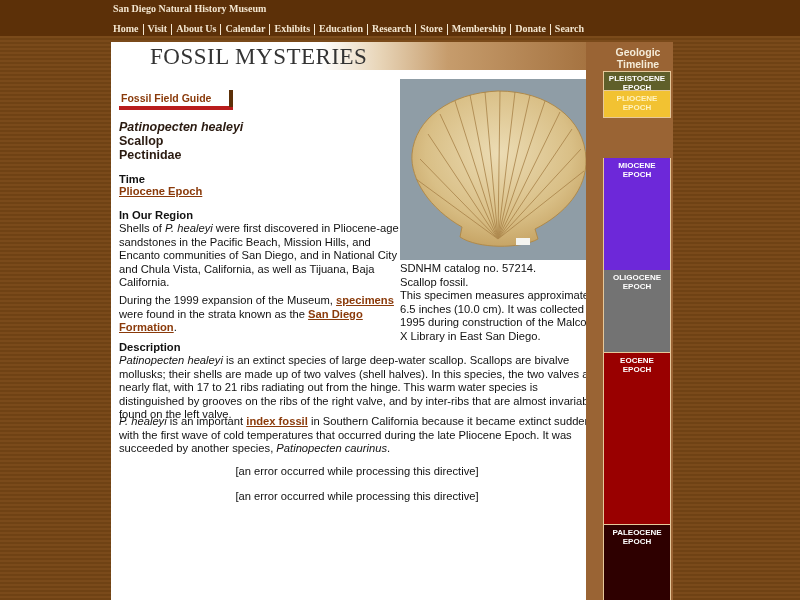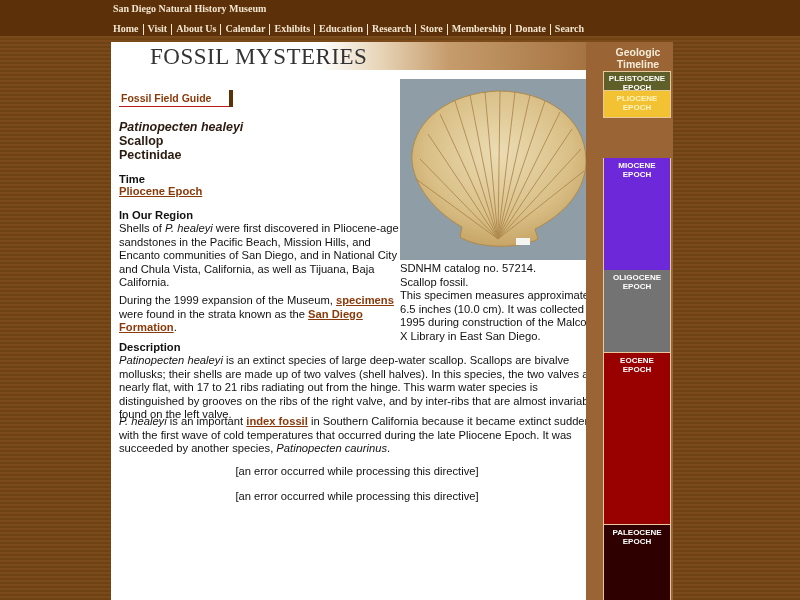--- a/index.html
+++ b/index.html
@@ -31,21 +31,21 @@
     background: linear-gradient(90deg, #ffffff 0%, #ffffff 36%, #e8d5b8 48%, #c69c6c 62%, #9a6532 100%);
     margin-left: 32px;
   }
   #banner-title {
     position:absolute; left:7px; top:2px;
     font-family:"Liberation Serif", serif; font-size:23px; letter-spacing:0.5px; color:#333;
     font-variant: small-caps; text-transform:uppercase;
   }
   #field-guide {
     position:absolute; left:8px; top:49px; width:114px; height:15px;
-    border-bottom:1px solid #b91c1c;
+    border-bottom:4px solid #b91c1c;
   }
   #field-guide-label {
     position:absolute; left:2px; top:1px; font-size:10.5px; font-weight:bold; color:#8a3a0a;
   }
   #field-guide-bar {
     position:absolute; right:0; top:-1px; width:4px; height:17px; background:#5c3008;
   }
   .txt { position:absolute; font-size:11.2px; line-height:13.5px; color:#111; }
   .link { color:#8a3a0a; font-weight:bold; text-decoration:underline; }
   #species-block { left:8px; top:78px; font-size:12.5px; font-weight:bold; line-height:14px; color:#2a1a10; }

